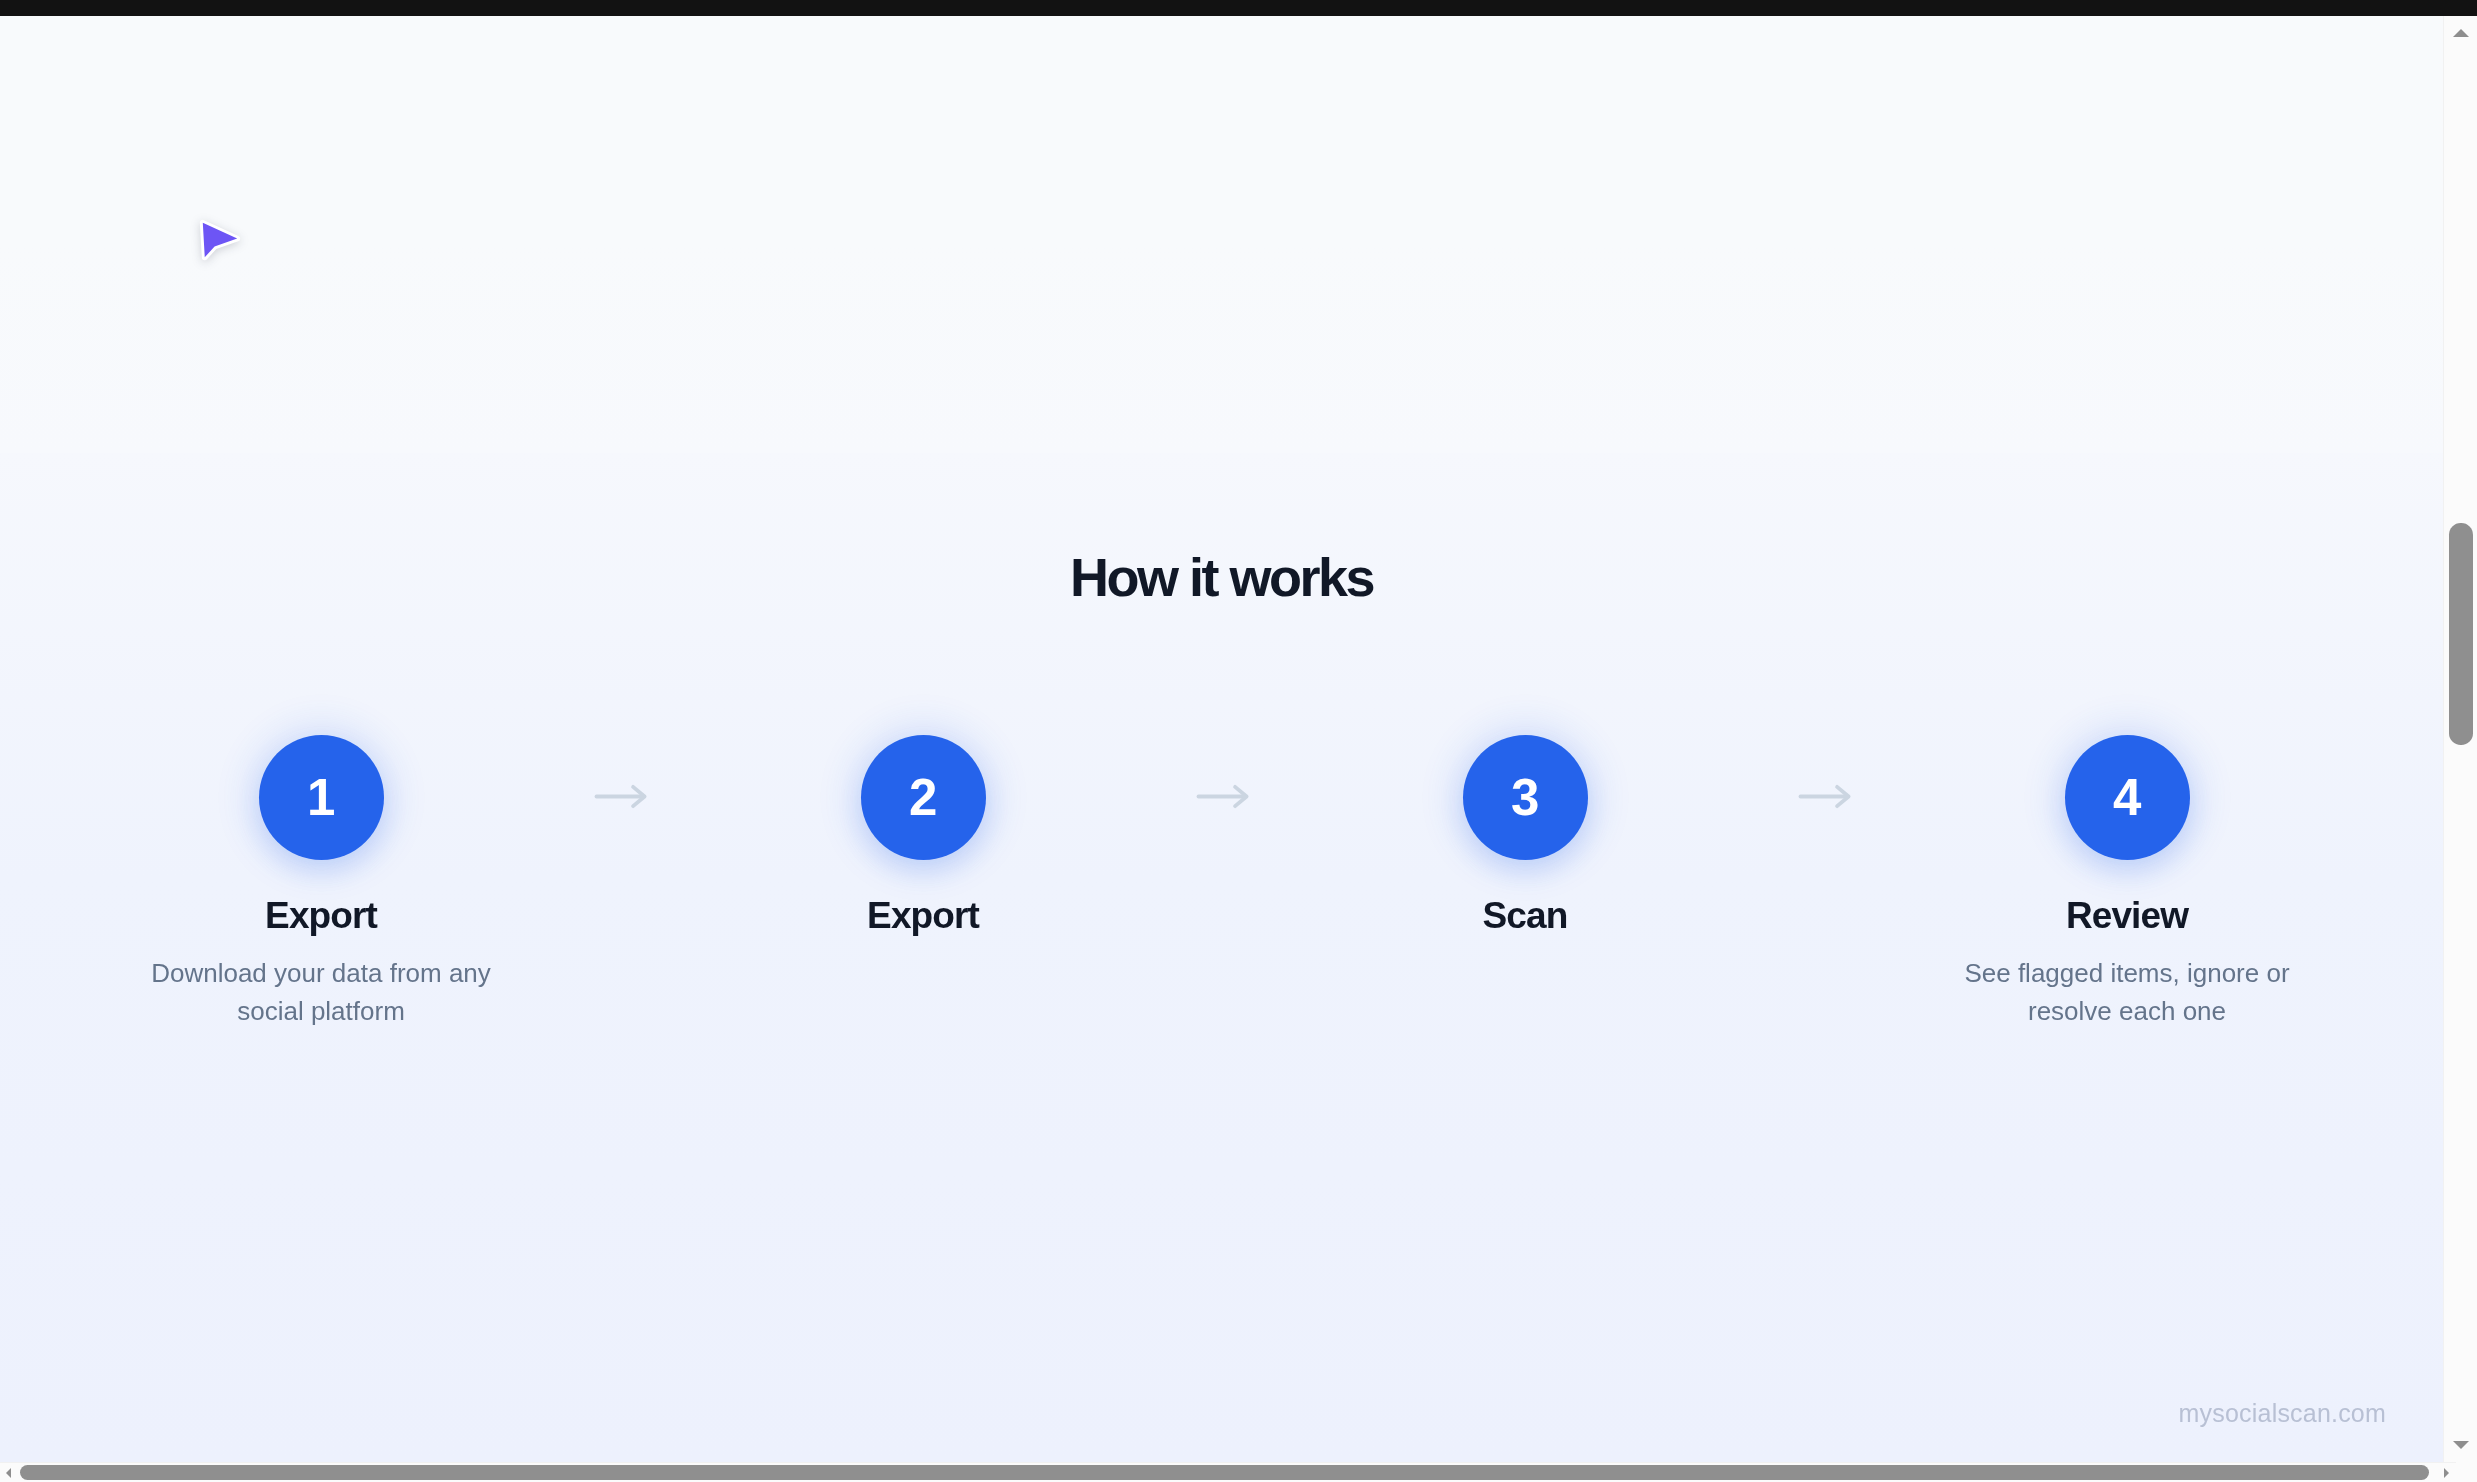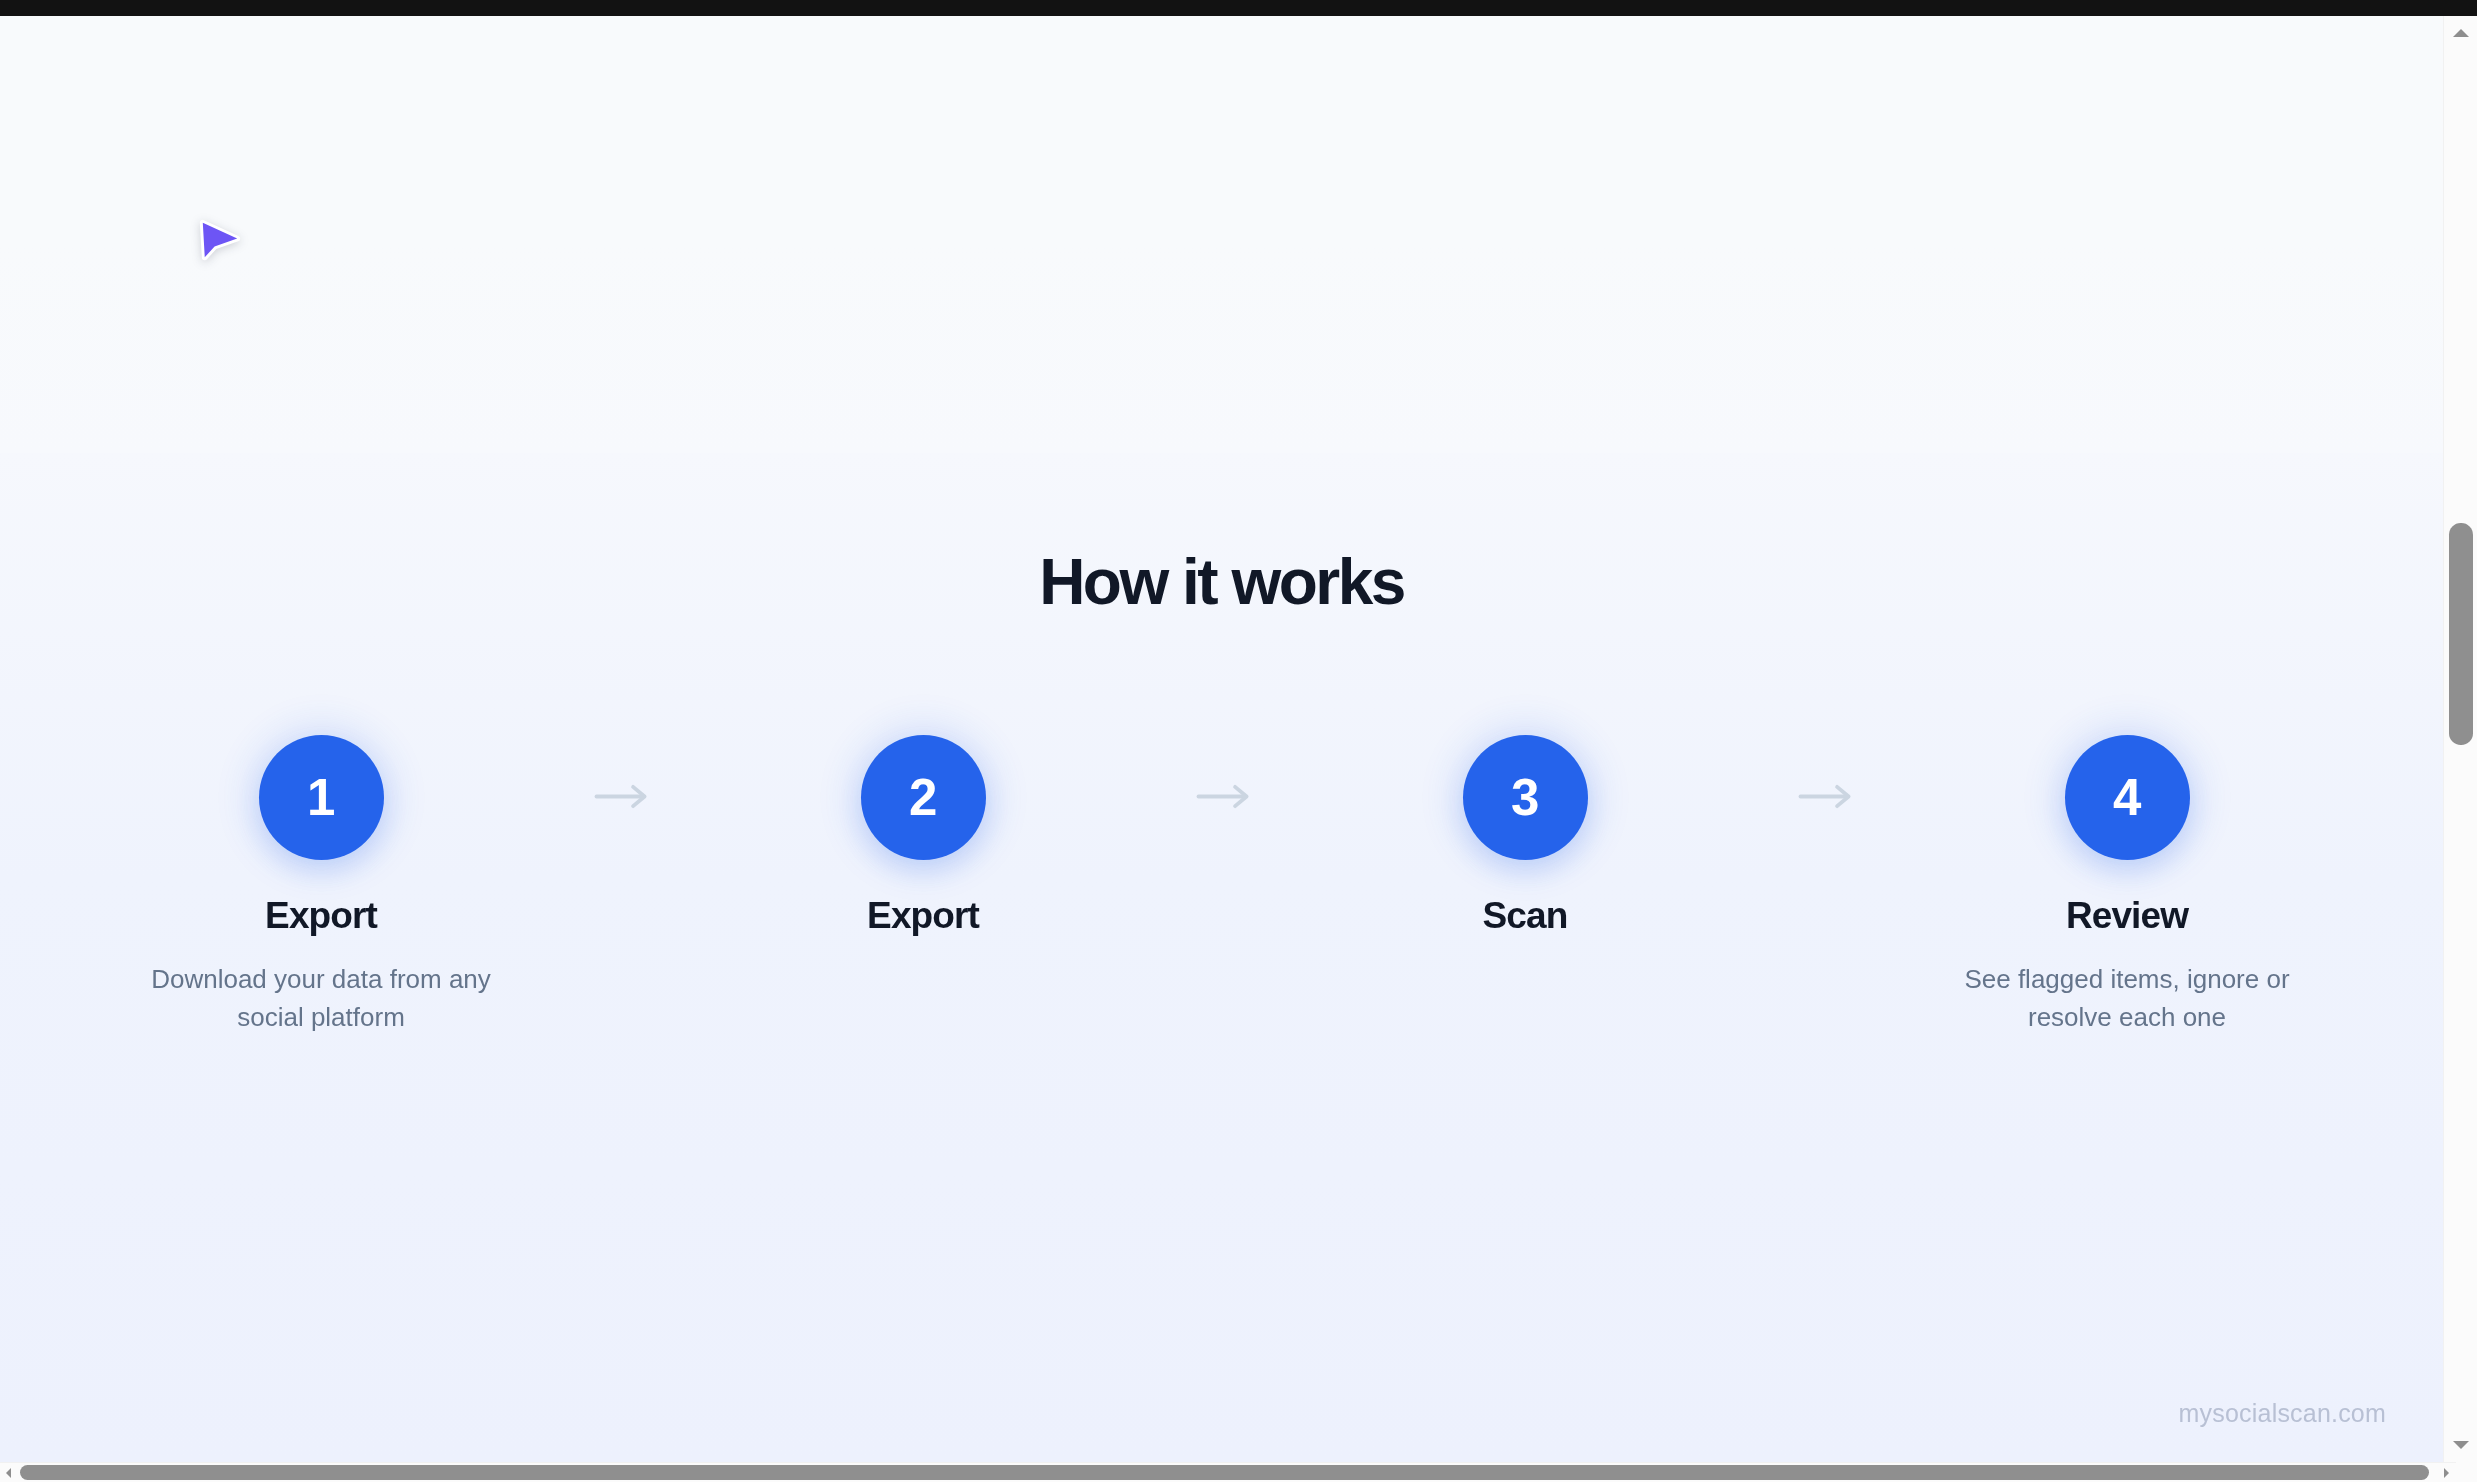--- a/index.html
+++ b/index.html
@@ -33,21 +33,21 @@
 
   
   #howitworks-section{
     position:absolute; left:0; top:437px; width:2443px; height:1009px;
     background:linear-gradient(180deg,#f6f8fd 0%, #eff3fd 42%, #edf1fd 100%);
   }
 
   #section-title{
     position:absolute; top:97px; left:0; width:2443px;
     text-align:center;
-    font-size:64px;
+    font-size:54px;
     line-height:1;
     font-weight:800;
     letter-spacing:-2.5px;
     color:#111827;
     font-family:"Liberation Sans", sans-serif;
     -webkit-font-smoothing:antialiased;
   }
   #section-title::first-letter{ color:#111827; }
 
   
@@ -84,21 +84,21 @@
   .step-name{
     margin-top:36px;
     font-size:37px;
     font-weight:800;
     letter-spacing:-0.9px;
     color:#111827;
     line-height:1.1;
   }
 
   .step-desc{
-    margin-top:25px;
+    margin-top:19px;
     font-size:26px;
     line-height:1.45;
     color:#64748b;
     max-width:410px;
     font-weight:400;
   }
 
   .step-arrow{
     width:90px;
     flex:0 0 90px;

